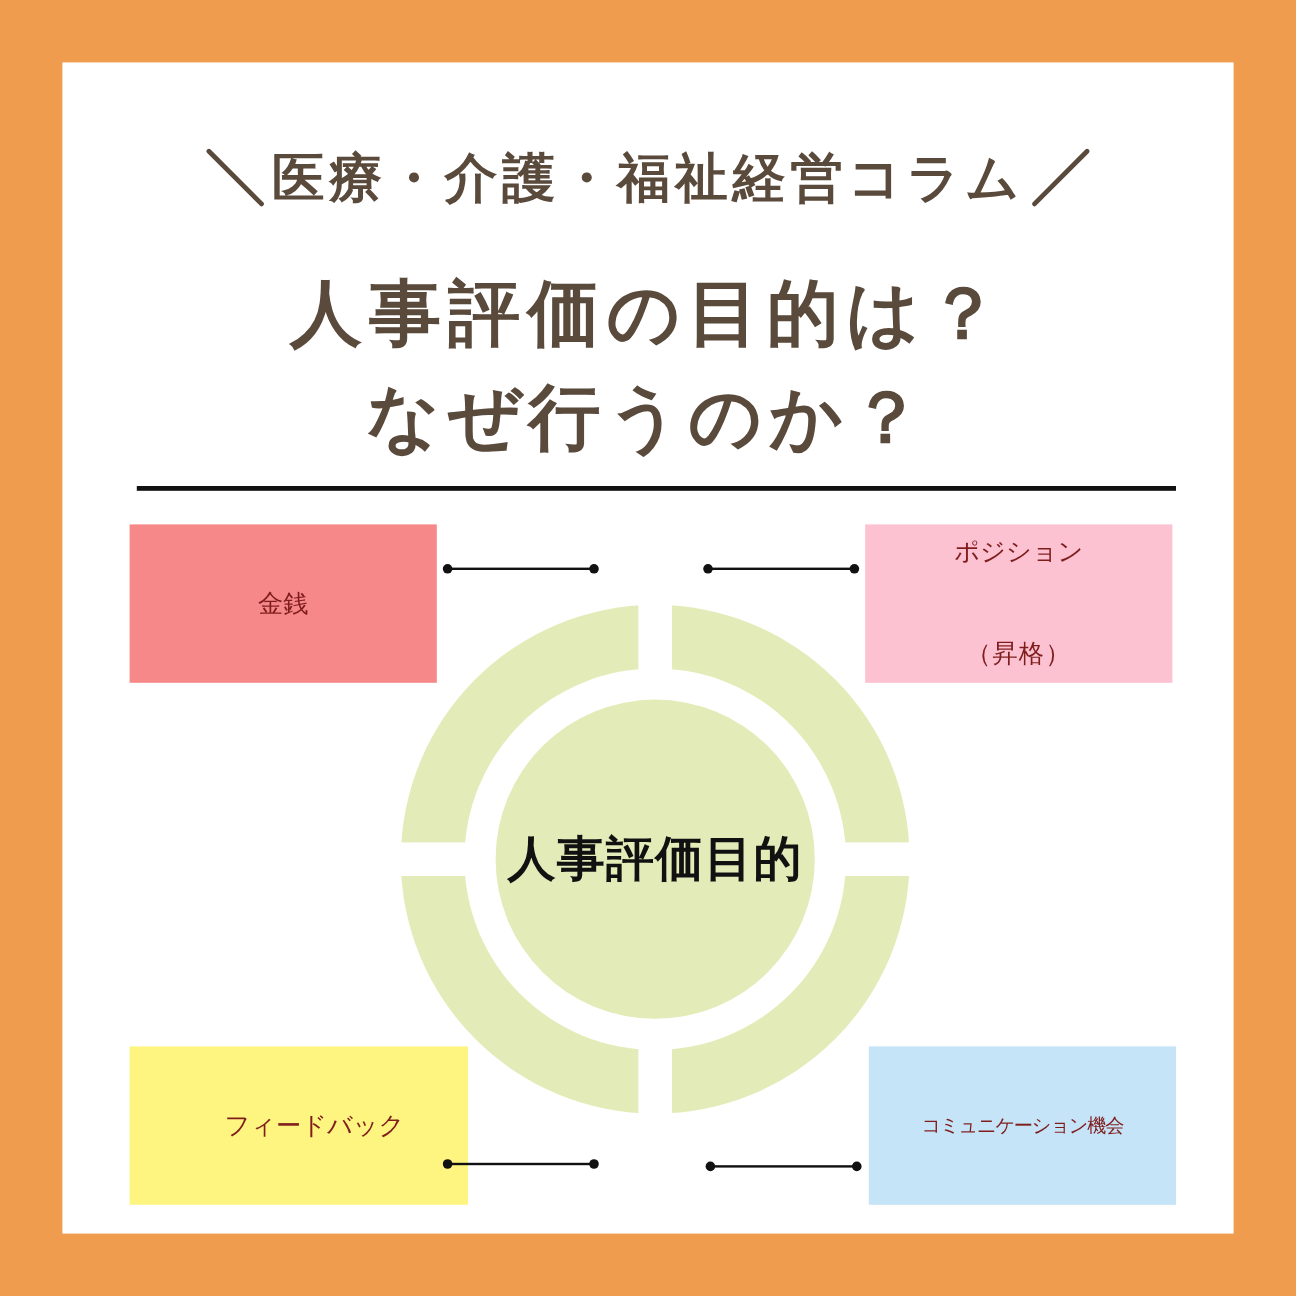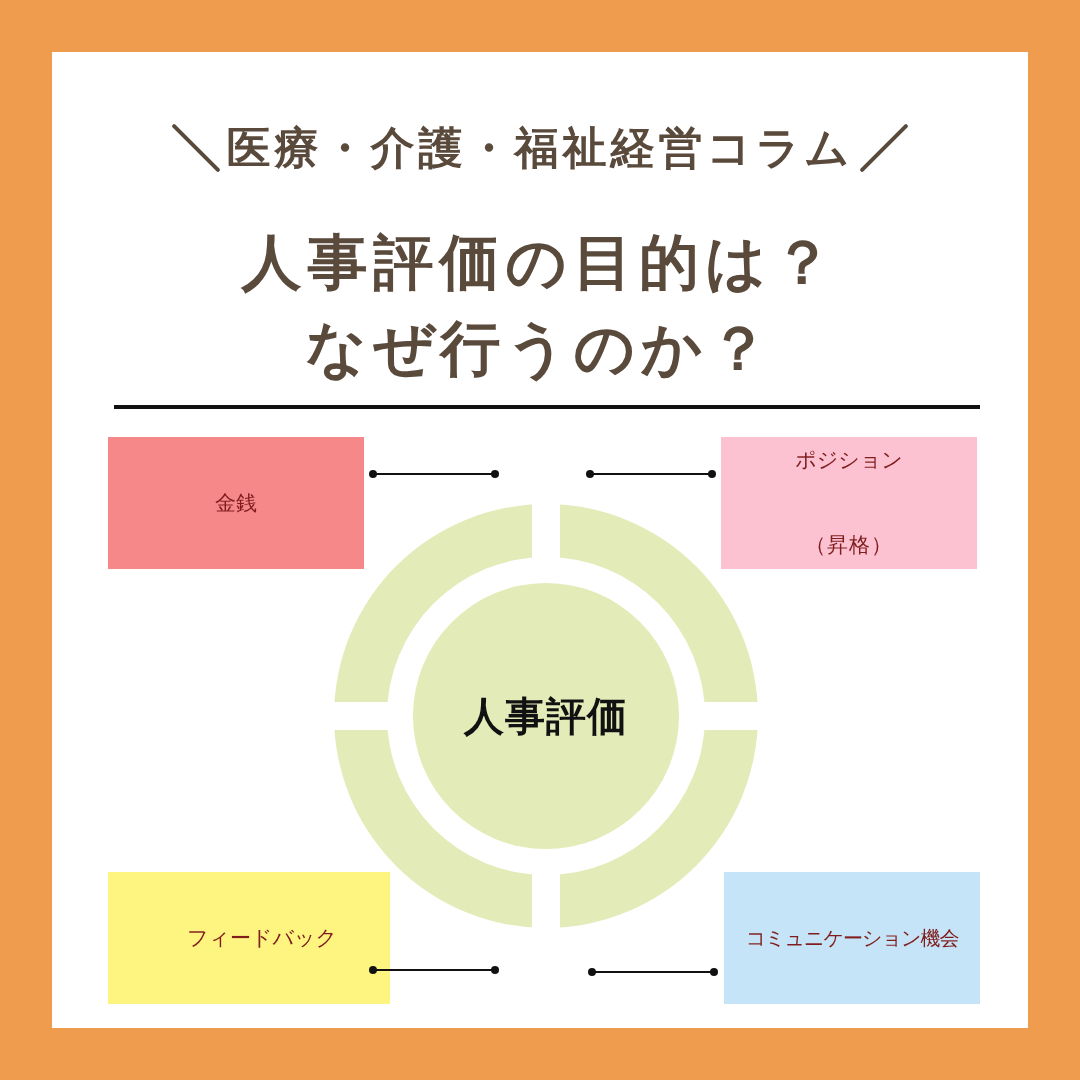--- a/index.html
+++ b/index.html
@@ -54,21 +54,21 @@
       color: #7f1d1d;
       font-size: 21px;
       line-height: 1.75;
       text-align: center;
     }
     .box .l2 { letter-spacing: 1px; }
     .box-red   { left: 108px; top: 437px; width: 256px; height: 132px; background: #f7888a; }
     .box-pink  { left: 721px; top: 437px; width: 256px; height: 132px; background: #fcc2d2; gap: 48px; }
     .box-yellow{ left: 108px; top: 872px; width: 256px; height: 132px; background: #fef580; padding-left: 26px; }
     .box-blue  { left: 724px; top: 872px; width: 256px; height: 132px; background: #c6e4f7; }
-    .box-blue .l1 { letter-spacing: -1px; font-size: 20px; }
+    .box-blue .l1 { letter-spacing: -1px; font-size: 16px; }
 
     .connector { height: 2px; background: #111; }
     .connector::before, .connector::after {
       content: ""; position: absolute; top: -3px;
       width: 8px; height: 8px; border-radius: 50%; background: #111;
     }
     .connector::before { left: -4px; }
     .connector::after { right: -4px; }
 
     .ring-svg { left: 0; top: 0; width: 1080px; height: 1080px; }
@@ -105,20 +105,21 @@
       <rect x="532" y="490" width="28" height="460" fill="black"></rect>
       <rect x="320" y="702" width="460" height="28" fill="black"></rect>
     </mask>
   </defs>
   <rect x="0" y="0" width="1080" height="1080" fill="#e3ecb8" mask="url(#ringMask)"></rect>
   <circle cx="546" cy="716" r="133" fill="#e3ecb8"></circle>
 </svg>
 
 <div class="abs center-label">
   <span>人事評価</span>
+  <span>目的</span>
 </div>
 
 <div class="abs box box-red">
   <span class="l1">金銭</span>
 </div>
 <div class="abs box box-pink">
   <span class="l1">ポジション</span>
   <span class="l2">（昇格）</span>
 </div>
 <div class="abs box box-yellow">

